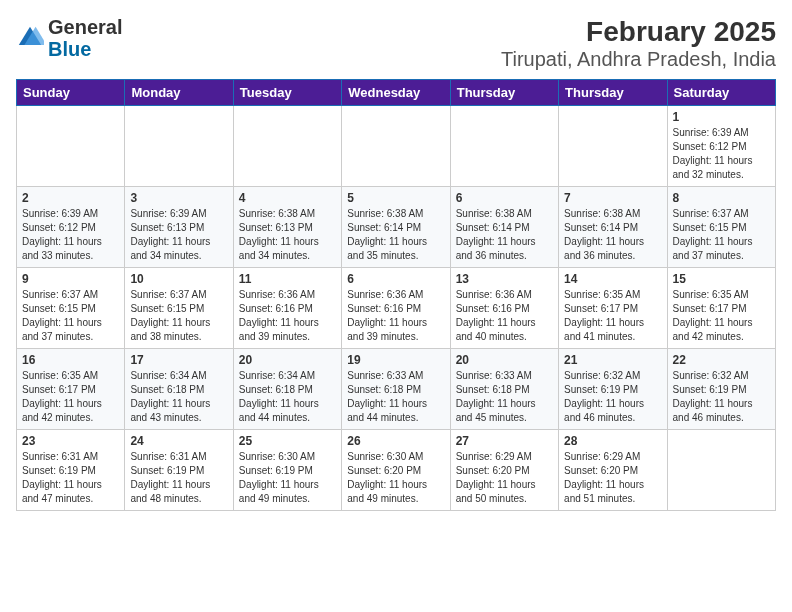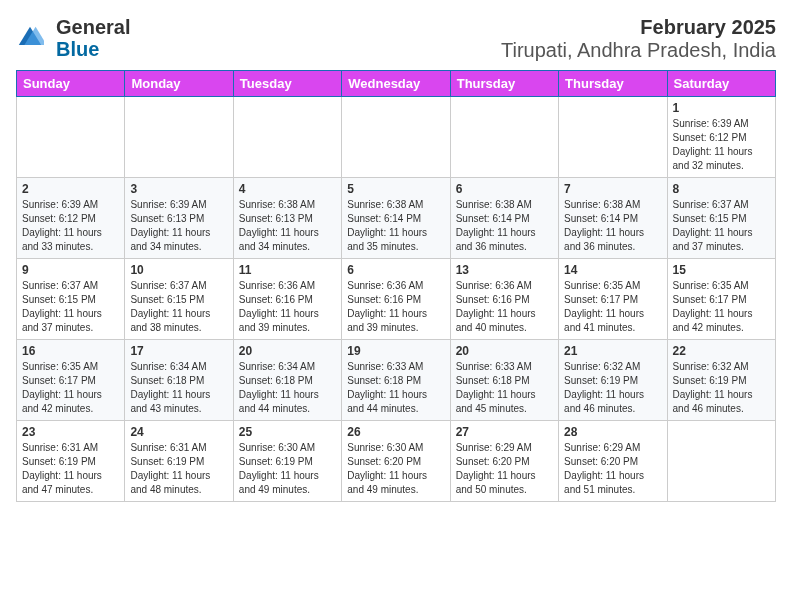--- a/index.html
+++ b/index.html
@@ -12,52 +12,52 @@
     }
     .header {
       display: flex;
       justify-content: space-between;
       align-items: flex-start;
       margin-bottom: 8px;
     }
     .logo {
       display: flex;
       align-items: center;
-      gap: 12px;
+      gap: 4px;
     }
     .logo-text {
       font-size: 20px;
       font-weight: bold;
       line-height: 1.1;
     }
     .logo-general { color: #333; }
     .logo-blue { color: #0369a1; }
     .logo-icon {
       width: 28px;
       height: 28px;
     }
     .title-block {
       text-align: right;
     }
     .month-year {
-      font-size: 20px;
+      font-size: 28px;
       font-weight: bold;
       color: #333;
     }
     .location {
       font-size: 20px;
       color: #555;
     }
     .calendar {
       width: 100%;
       border-collapse: collapse;
       border: 1px solid #ccc;
     }
     .calendar th {
-      background-color: #d946ef;
+      background-color: #4c1d95;
       color: #fff;
       font-size: 13px;
       font-weight: bold;
       padding: 5px 6px;
       text-align: left;
       border: 1px solid #1a6db5;
     }
     .calendar td {
       vertical-align: top;
       padding: 4px 5px;

